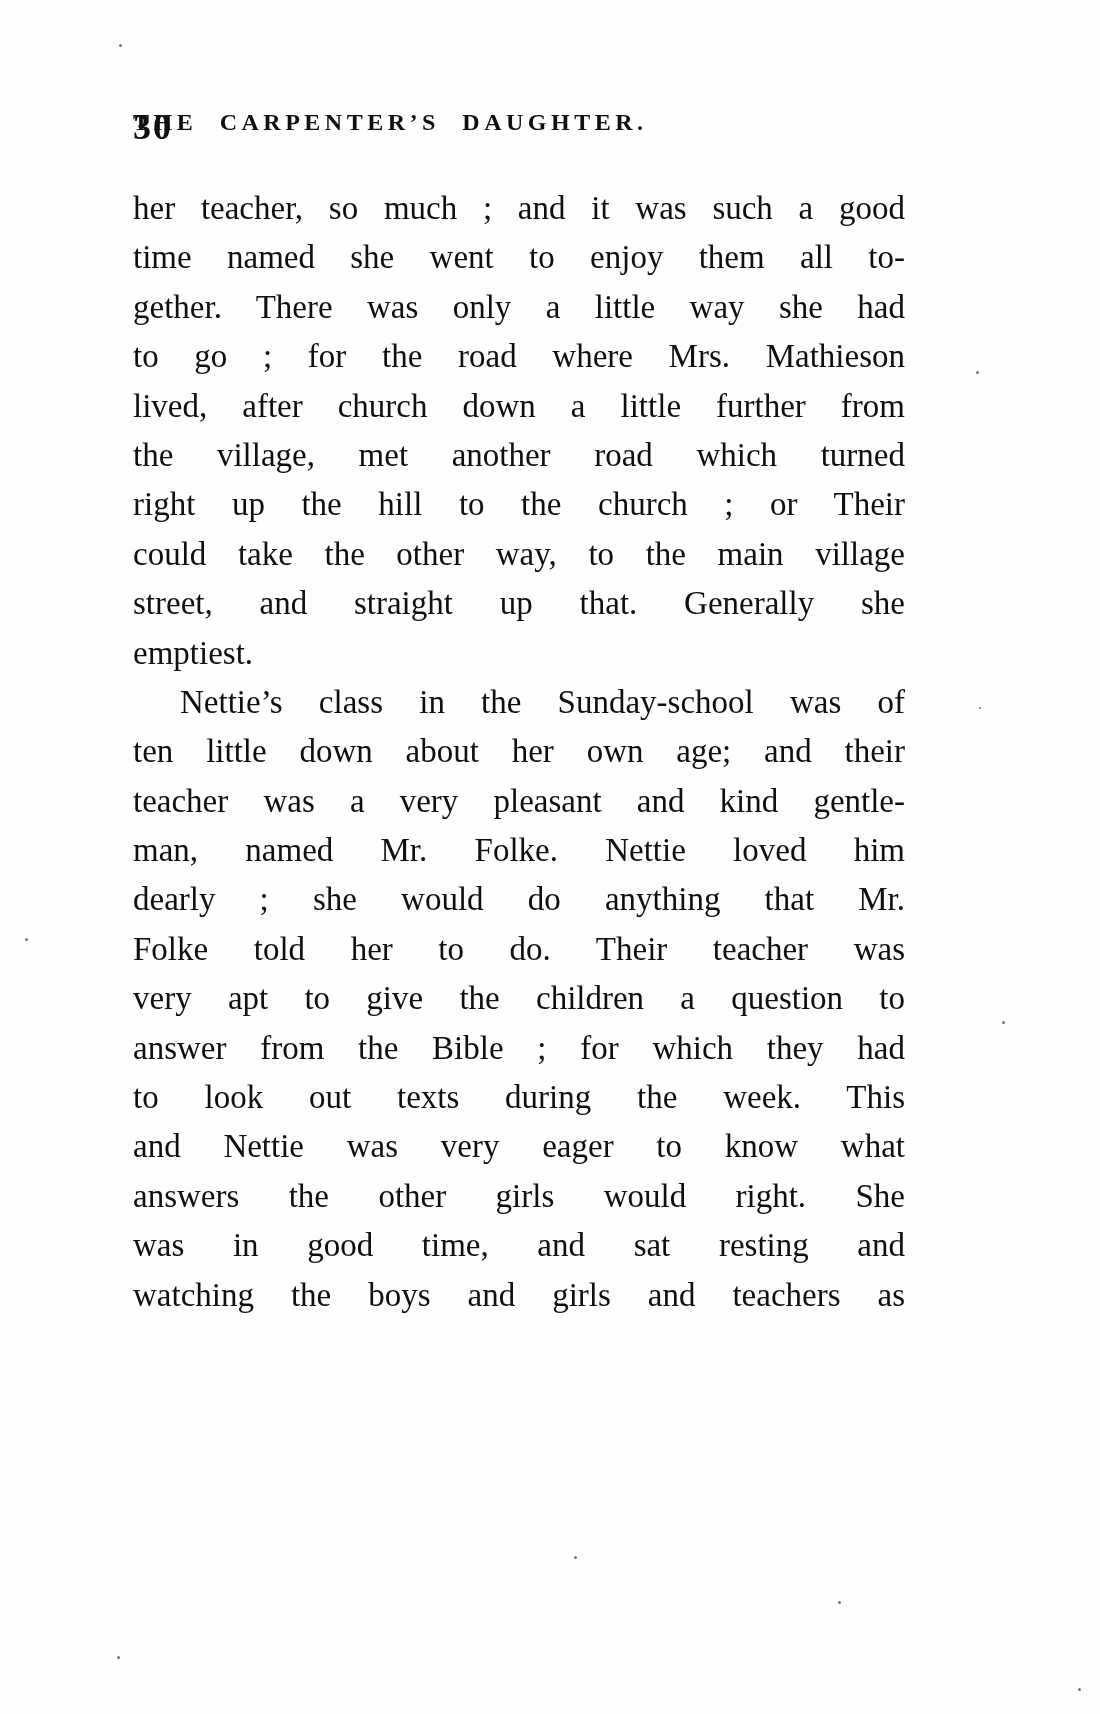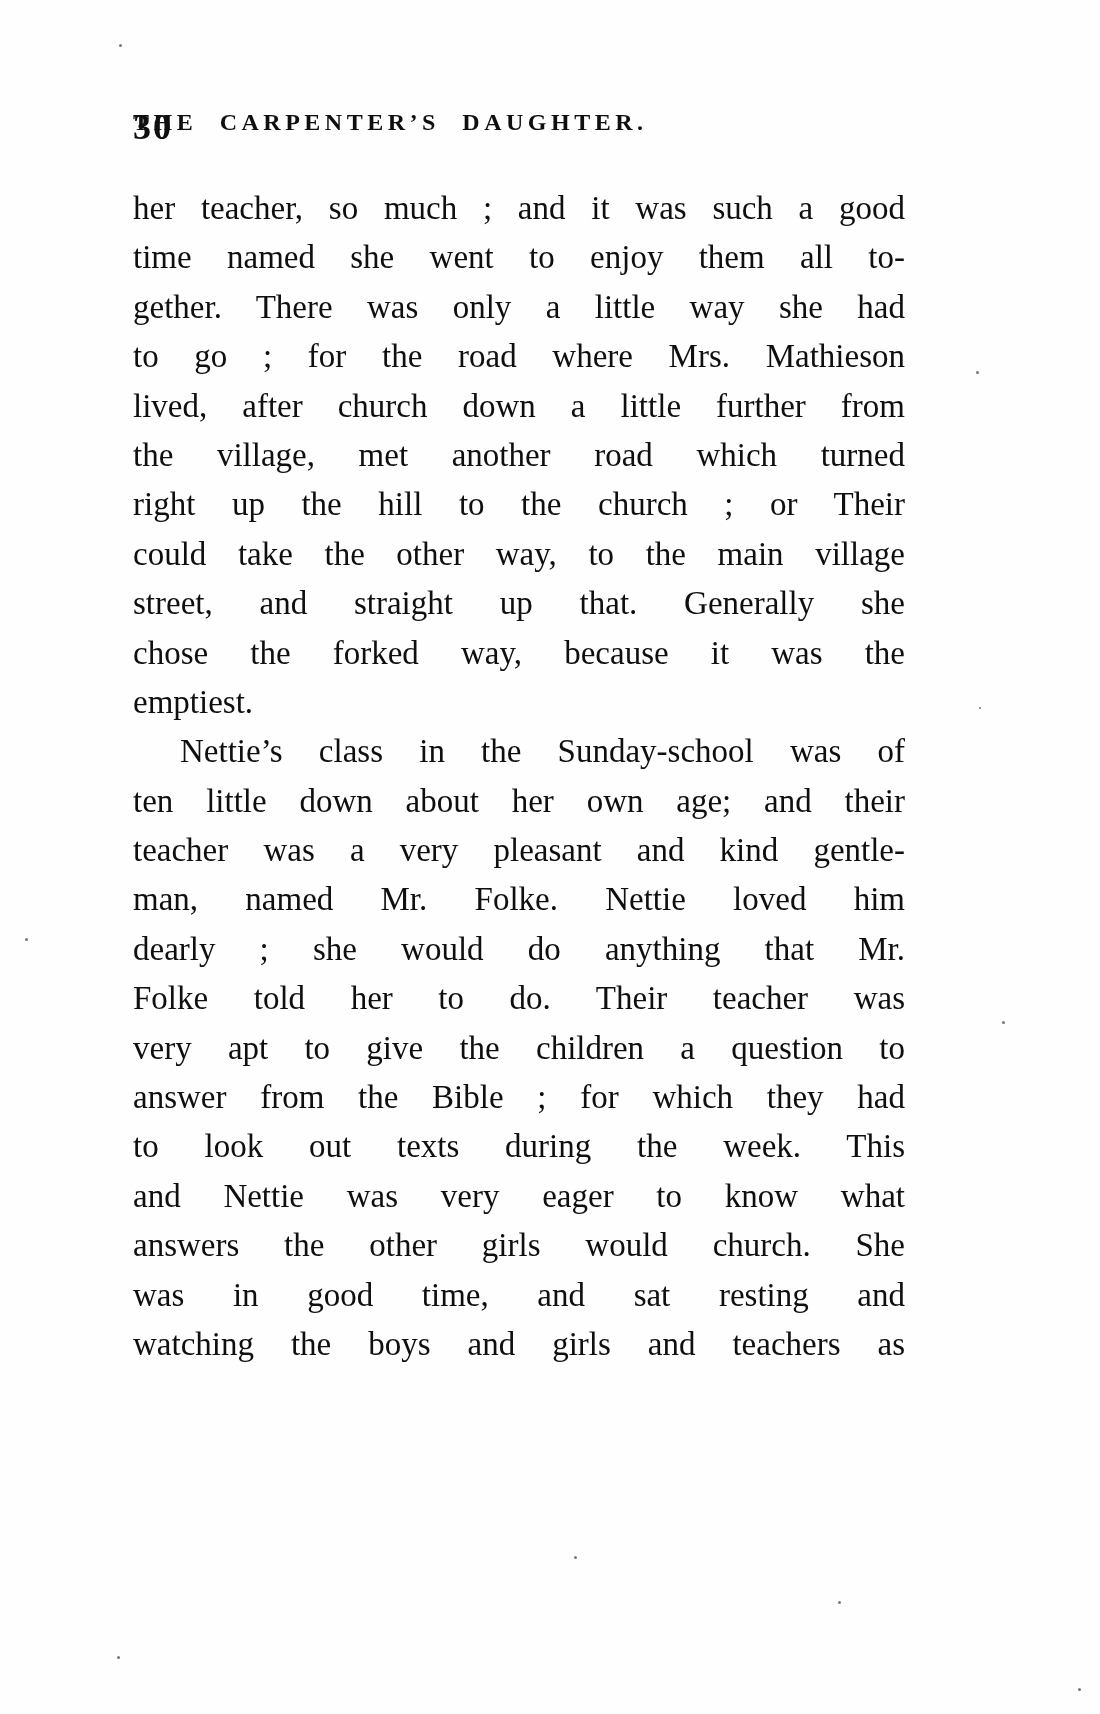--- a/index.html
+++ b/index.html
@@ -85,33 +85,32 @@
 
   <div class="line">her teacher, so much ; and it was such a good</div>
       <div class="line">time named she went to enjoy them all to-</div>
       <div class="line">gether.  There was only a little way she had</div>
       <div class="line">to go ; for the road where Mrs. Mathieson</div>
       <div class="line">lived, after church down a little further from</div>
       <div class="line">the village, met another road which turned</div>
       <div class="line">right up the hill to the church ; or Their</div>
       <div class="line">could take the other way, to the main village</div>
       <div class="line">street, and straight up that.  Generally she</div>
-      <div class="line">chose the forked way, because it was the</div>
       <div class="line para-end">emptiest.</div>
       <div class="line indent">Nettie’s class in the Sunday-school was of</div>
       <div class="line">ten little down about her own age; and their</div>
       <div class="line">teacher was a very pleasant and kind gentle-</div>
       <div class="line">man, named Mr. Folke.  Nettie loved him</div>
       <div class="line">dearly ;  she  would  do  anything  that  Mr.</div>
       <div class="line">Folke told her to do.  Their teacher was</div>
       <div class="line">very apt to give the children a question to</div>
       <div class="line">answer from the Bible ; for which they had</div>
       <div class="line">to look out texts during the week.  This</div>
       <div class="line">and Nettie was very eager to know what</div>
-      <div class="line">answers the other girls would church.  She</div>
+      <div class="line">answers the other girls would right.  She</div>
       <div class="line">was in good time, and sat resting and</div>
       <div class="line">watching the boys and girls and teachers as</div>
     </div>
 <div class="speck" style="left: 119px; top: 44px; width: 3px; height: 3px;"></div>
     <div class="speck" style="left: 976px; top: 371px; width: 3px; height: 3px;"></div>
     <div class="speck" style="left: 979px; top: 707px; width: 2px; height: 2px;"></div>
     <div class="speck" style="left: 1002px; top: 1021px; width: 3px; height: 3px;"></div>
     <div class="speck" style="left: 25px; top: 938px; width: 3px; height: 3px;"></div>
     <div class="speck" style="left: 574px; top: 1556px; width: 3px; height: 3px;"></div>
     <div class="speck" style="left: 838px; top: 1601px; width: 3px; height: 3px;"></div>

